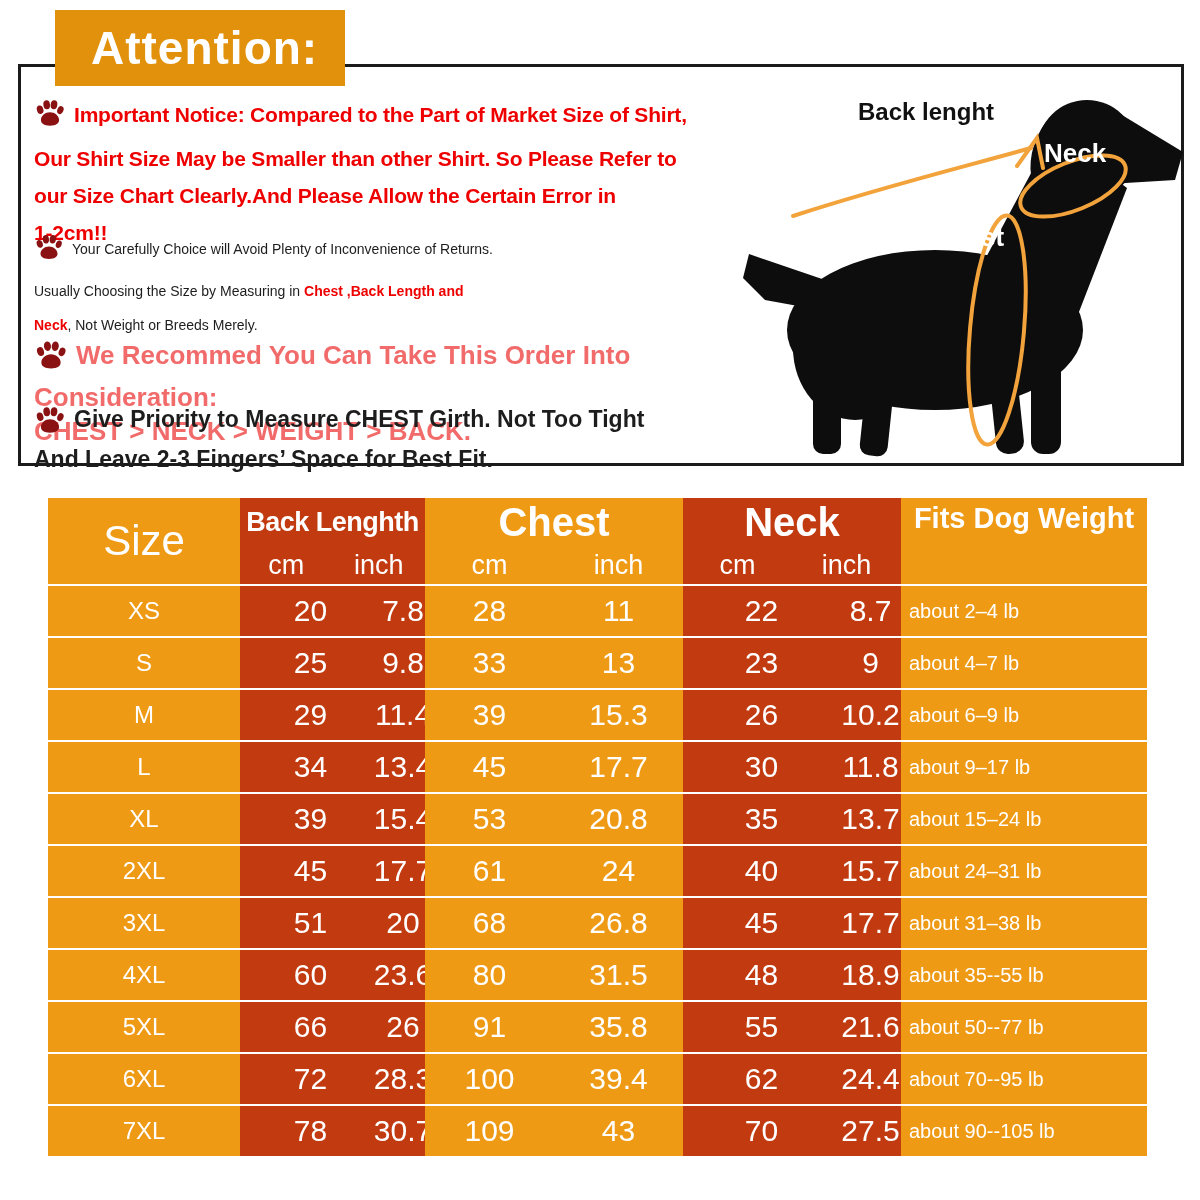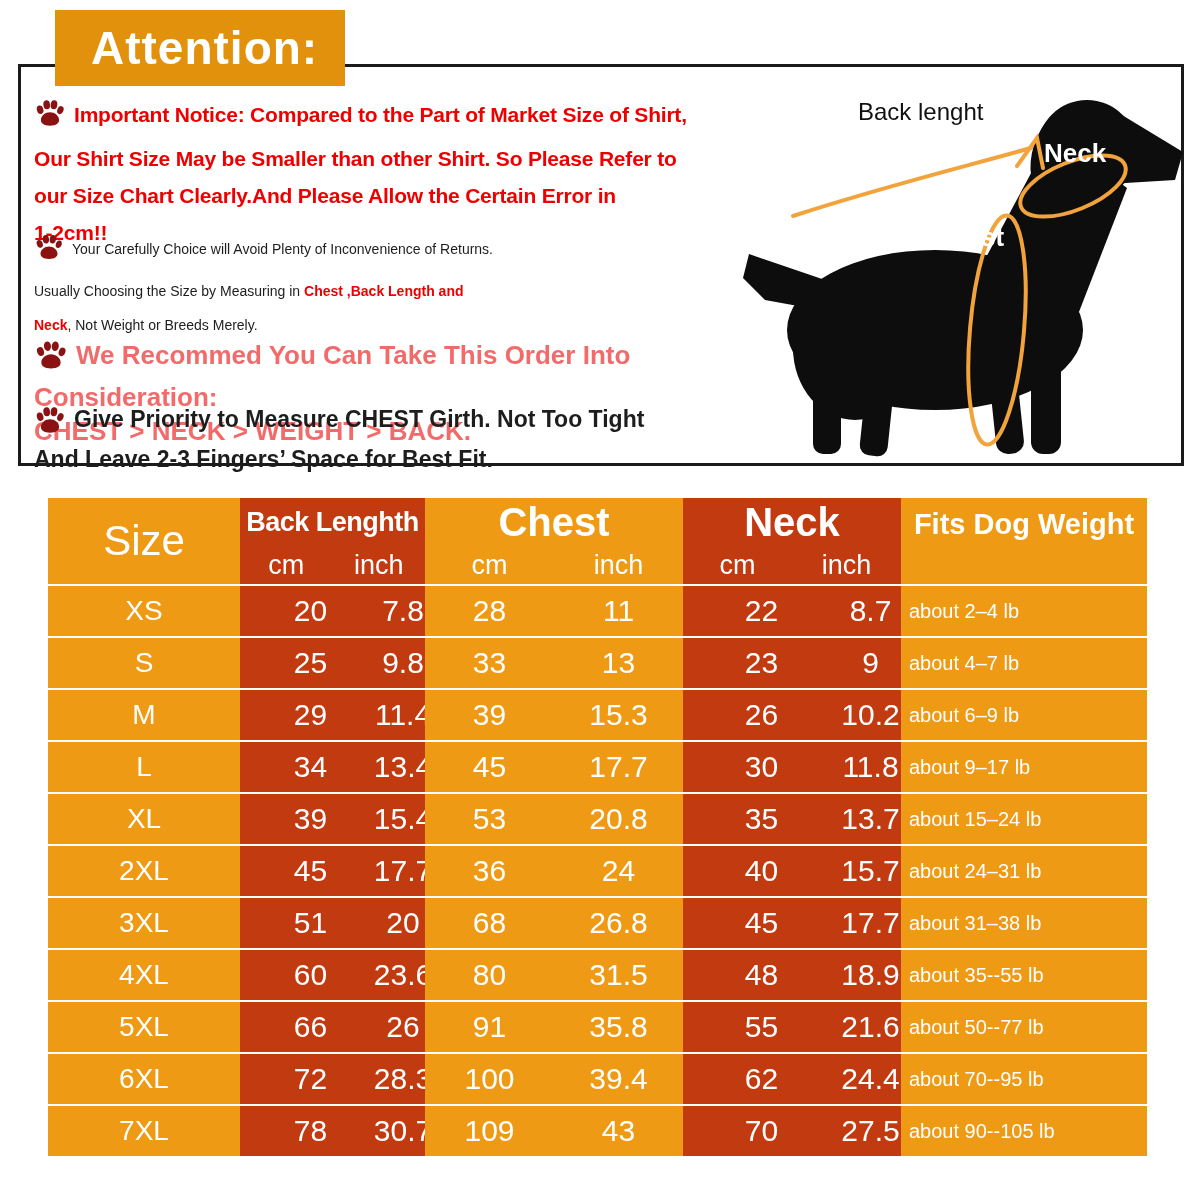--- a/index.html
+++ b/index.html
@@ -19,43 +19,43 @@
   .paw{display:inline-block;vertical-align:-7px;margin-right:8px;}
   .p1{left:34px;top:96px;width:780px;font-size:21px;font-weight:bold;color:#EE0000;line-height:37px;letter-spacing:-0.2px;}
   .p2{left:34px;top:232px;width:780px;font-size:14px;color:#1d1d1d;line-height:34px;}
   .p2 .red{color:#EE0000;font-weight:bold;}
   .p3{left:34px;top:338px;width:760px;font-size:26px;font-weight:bold;color:#F26B6B;line-height:34px;}
   .p4{left:34px;top:404px;width:740px;font-size:23px;font-weight:bold;color:#1d1d1d;line-height:31px;}
 
   
   .dog-wrap{position:absolute;left:735px;top:68px;width:450px;height:392px;z-index:2;}
   .dog-label{position:absolute;z-index:4;}
-  .lbl-back{left:858px;top:98px;font-size:24px;color:#111;}
+  .lbl-back{left:858px;top:98px;font-size:24px;color:#111;font-weight:bold;}
   .lbl-neck{left:1044px;top:138px;font-size:26px;color:#fff;font-weight:600;}
   .lbl-chest{left:932px;top:222px;font-size:26px;color:#fff;font-weight:600;}
 
   
   .size-table{position:absolute;left:48px;top:498px;width:1099px;z-index:2;color:#fff;}
   .thead{display:grid;grid-template-columns:192px 185px 258px 218px 246px;height:86px;}
   .th{display:flex;flex-direction:column;}
   .th.org{background:#EF9A15;}
   .th.red{background:#C23A10;}
   .size-head{align-items:center;justify-content:center;font-size:42px;}
   .mtitle{flex:1;display:flex;align-items:center;justify-content:center;font-weight:bold;}
   .mtitle.big{font-size:40px;}
   .mtitle.med{font-size:27px;letter-spacing:-0.5px;}
   .msub{display:grid;grid-template-columns:1fr 1fr;height:38px;font-size:27px;font-weight:normal;}
   .msub span{display:flex;align-items:center;justify-content:center;}
-  .weight-head{padding-top:10px;align-items:center;font-weight:bold;font-size:29px;}
+  .weight-head{padding-top:4px;align-items:center;font-weight:bold;font-size:29px;}
   .trow{display:grid;grid-template-columns:192px 93px 92px 129px 129px 109px 109px 246px;
         height:50px;border-top:2px solid #fff;}
   .c{display:flex;align-items:center;justify-content:center;font-size:30px;}
   .c.org{background:#EF9A15;}
   .c.red{background:#C23A10;padding-left:48px;}
-  .c.sizecol{background:#EF9A15;font-size:28px;}
+  .c.sizecol{background:#EF9A15;font-size:24px;}
   .c.weight{background:#EF9A15;justify-content:flex-start;padding-left:8px;font-size:20px;}
 </style>
 </head>
 <body>
 
 <div class="page">
 
   <div class="attention-bar">
     <span>Attention:</span>
   </div>
@@ -230,21 +230,21 @@
       <div class="c org">20.8</div>
       <div class="c red">35</div>
       <div class="c red">13.7</div>
       <div class="c weight">about 15–24 lb</div>
     </div>
 
     <div class="trow">
       <div class="c sizecol">2XL</div>
       <div class="c red">45</div>
       <div class="c red">17.7</div>
-      <div class="c org">36</div>
+      <div class="c org">61</div>
       <div class="c org">24</div>
       <div class="c red">40</div>
       <div class="c red">15.7</div>
       <div class="c weight">about 24–31 lb</div>
     </div>
 
     <div class="trow">
       <div class="c sizecol">3XL</div>
       <div class="c red">51</div>
       <div class="c red">20</div>

